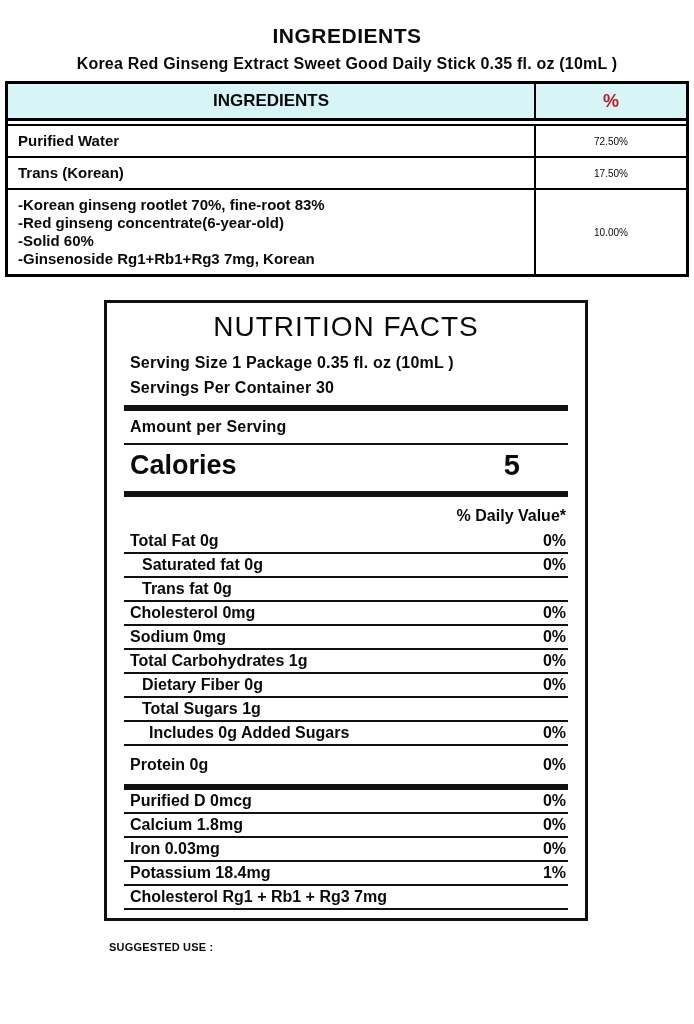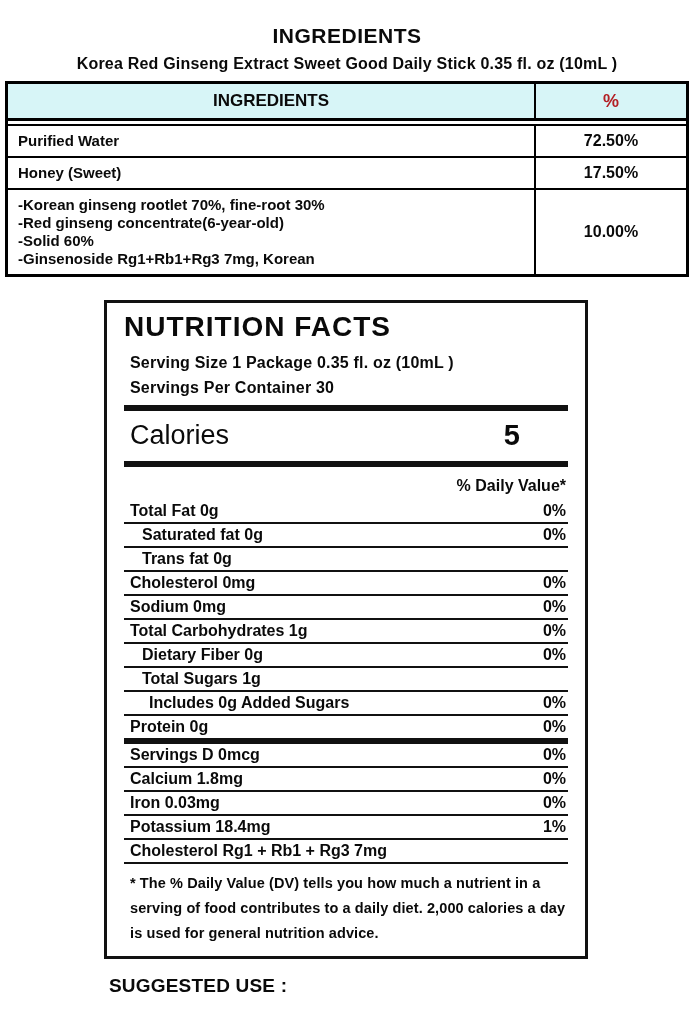--- a/index.html
+++ b/index.html
@@ -42,69 +42,69 @@
   .ing-row { display:flex; border-bottom:2px solid #000; }
   .ing-row:last-child { border-bottom:none; }
   .ing-name {
     flex:0 0 528px; border-right:2px solid #000;
     padding:6px 10px 6px 10px;
     font-weight:bold; font-size:15px; line-height:18px;
     display:flex; flex-direction:column; justify-content:flex-start;
   }
   .ing-pct {
     flex:1; display:flex; align-items:center; justify-content:center;
-    font-weight:bold; font-size:16px;border-radius:12px;
+    font-weight:normal; font-size:10px;border-radius:12px;
   }
 
   
   .nf-panel {
     width:484px;
     margin:23px 0 0 104px;
     border:3px solid #111;
     padding:4px 17px 8px 17px;
   }
   .nf-title {
-    font-weight:bold; font-size:28px;
+    text-align:center; font-weight:normal; font-size:28px;
     letter-spacing:1px; padding:4px 0 8px 0;
   }
   .nf-line {
     font-weight:bold; font-size:16px; padding:3px 0 4px 6px;
     letter-spacing:0.2px;
   }
   .nf-bar-thick { height:6px; background:#111; margin:4px 0; }
   .nf-amount { border-bottom:2px solid #111; padding-bottom:7px; }
   .nf-calories-row {
     display:flex; justify-content:space-between; align-items:center;
     padding:4px 0 5px 6px;
   }
-  .nf-cal-label { font-weight:normal; font-size:27px; }
+  .nf-cal-label { font-weight:bold; font-size:27px; }
   .nf-cal-value { font-weight:bold; font-size:29px; margin-right:48px; }
   .nf-dv-header {
     text-align:right; font-weight:bold; font-size:16px;
     padding:6px 2px 5px 0;
   }
   .nf-row {
     display:flex; justify-content:space-between; align-items:center;
     height:24px; border-bottom:2px solid #111;
     font-weight:bold; font-size:16px;
   }
-  .nf-row.thick { border-bottom:6px solid #111; height:28px; }
+  .nf-row.thick { border-bottom:6px solid #111; height:44px; }
   .nf-label { padding-left:6px; white-space:nowrap; }
   .nf-label.ind1 { padding-left:18px; }
   .nf-label.ind2 { padding-left:25px; }
   .nf-value { padding-right:2px; }
   .nf-footnote {
     font-weight:bold; font-size:14.5px; line-height:25px;
     padding:7px 0 2px 6px; letter-spacing:0.1px;
   }
 
   
   .suggested { margin:15px 0 0 109px; }
   .sug-line {
-    font-weight:bold; font-size:19px; line-height:23px;
+    font-weight:bold; font-size:11px; line-height:23px;
     letter-spacing:0.2px;
   }
 </style>
 </head>
 <body>
 
 <div class="page">
 
   <div class="top-title">INGREDIENTS</div>
   <div class="top-subtitle">Korea Red Ginseng Extract Sweet Good Daily Stick 0.35 fl. oz (10mL )</div>
@@ -117,41 +117,42 @@
     <div class="ing-gap"></div>
     <div class="ing-body" id="ing-body">
         <div class="ing-row">
           <div class="ing-name">
             <div>Purified Water</div>
           </div>
           <div class="ing-pct">72.50%</div>
         </div>
         <div class="ing-row">
           <div class="ing-name">
-            <div>Honey (Sweet)</div>
+            <div>Trans (Korean)</div>
           </div>
           <div class="ing-pct">17.50%</div>
         </div>
         <div class="ing-row">
           <div class="ing-name">
-            <div>-Korean ginseng rootlet 70%, fine-root 30%</div>
+            <div>-Korean ginseng rootlet 70%, fine-root 83%</div>
             <div>-Red ginseng concentrate(6-year-old)</div>
             <div>-Solid 60%</div>
             <div>-Ginsenoside Rg1+Rb1+Rg3 7mg, Korean</div>
           </div>
           <div class="ing-pct">10.00%</div>
         </div>
       </div>
   </div>
 
   <div class="nf-panel">
     <div class="nf-title">NUTRITION FACTS</div>
     <div class="nf-line">Serving Size 1 Package 0.35 fl. oz (10mL )</div>
     <div class="nf-line">Servings Per Container 30</div>
     <div class="nf-bar-thick"></div>
+    <div class="nf-line nf-amount">Amount per Serving</div>
     <div class="nf-calories-row">
       <span class="nf-cal-label">Calories</span>
       <span class="nf-cal-value">5</span>
     </div>
     <div class="nf-bar-thick"></div>
     <div class="nf-dv-header">% Daily Value*</div>
     <div id="nf-rows">
         <div class="nf-row">
           <span class="nf-label">Total Fat 0g</span>
           <span class="nf-value">0%</span>
@@ -186,41 +187,40 @@
         </div>
         <div class="nf-row">
           <span class="nf-label ind2">Includes 0g Added Sugars</span>
           <span class="nf-value">0%</span>
         </div>
         <div class="nf-row thick">
           <span class="nf-label">Protein 0g</span>
           <span class="nf-value">0%</span>
         </div>
         <div class="nf-row">
-          <span class="nf-label">Servings D 0mcg</span>
+          <span class="nf-label">Purified D 0mcg</span>
           <span class="nf-value">0%</span>
         </div>
         <div class="nf-row">
           <span class="nf-label">Calcium 1.8mg</span>
           <span class="nf-value">0%</span>
         </div>
         <div class="nf-row">
           <span class="nf-label">Iron 0.03mg</span>
           <span class="nf-value">0%</span>
         </div>
         <div class="nf-row">
           <span class="nf-label">Potassium 18.4mg</span>
           <span class="nf-value">1%</span>
         </div>
         <div class="nf-row">
           <span class="nf-label">Cholesterol Rg1 + Rb1 + Rg3 7mg</span>
           <span class="nf-value"></span>
         </div>
       </div>
-    <div class="nf-footnote">* The % Daily Value (DV) tells you how much a nutrient in a serving of food contributes to a daily diet. 2,000 calories a day is used for general nutrition advice.</div>
   </div>
 
   <div class="suggested">
     <div class="sug-line">SUGGESTED USE :</div>
 
   </div>
 
 </div>
 
 </body></html>

